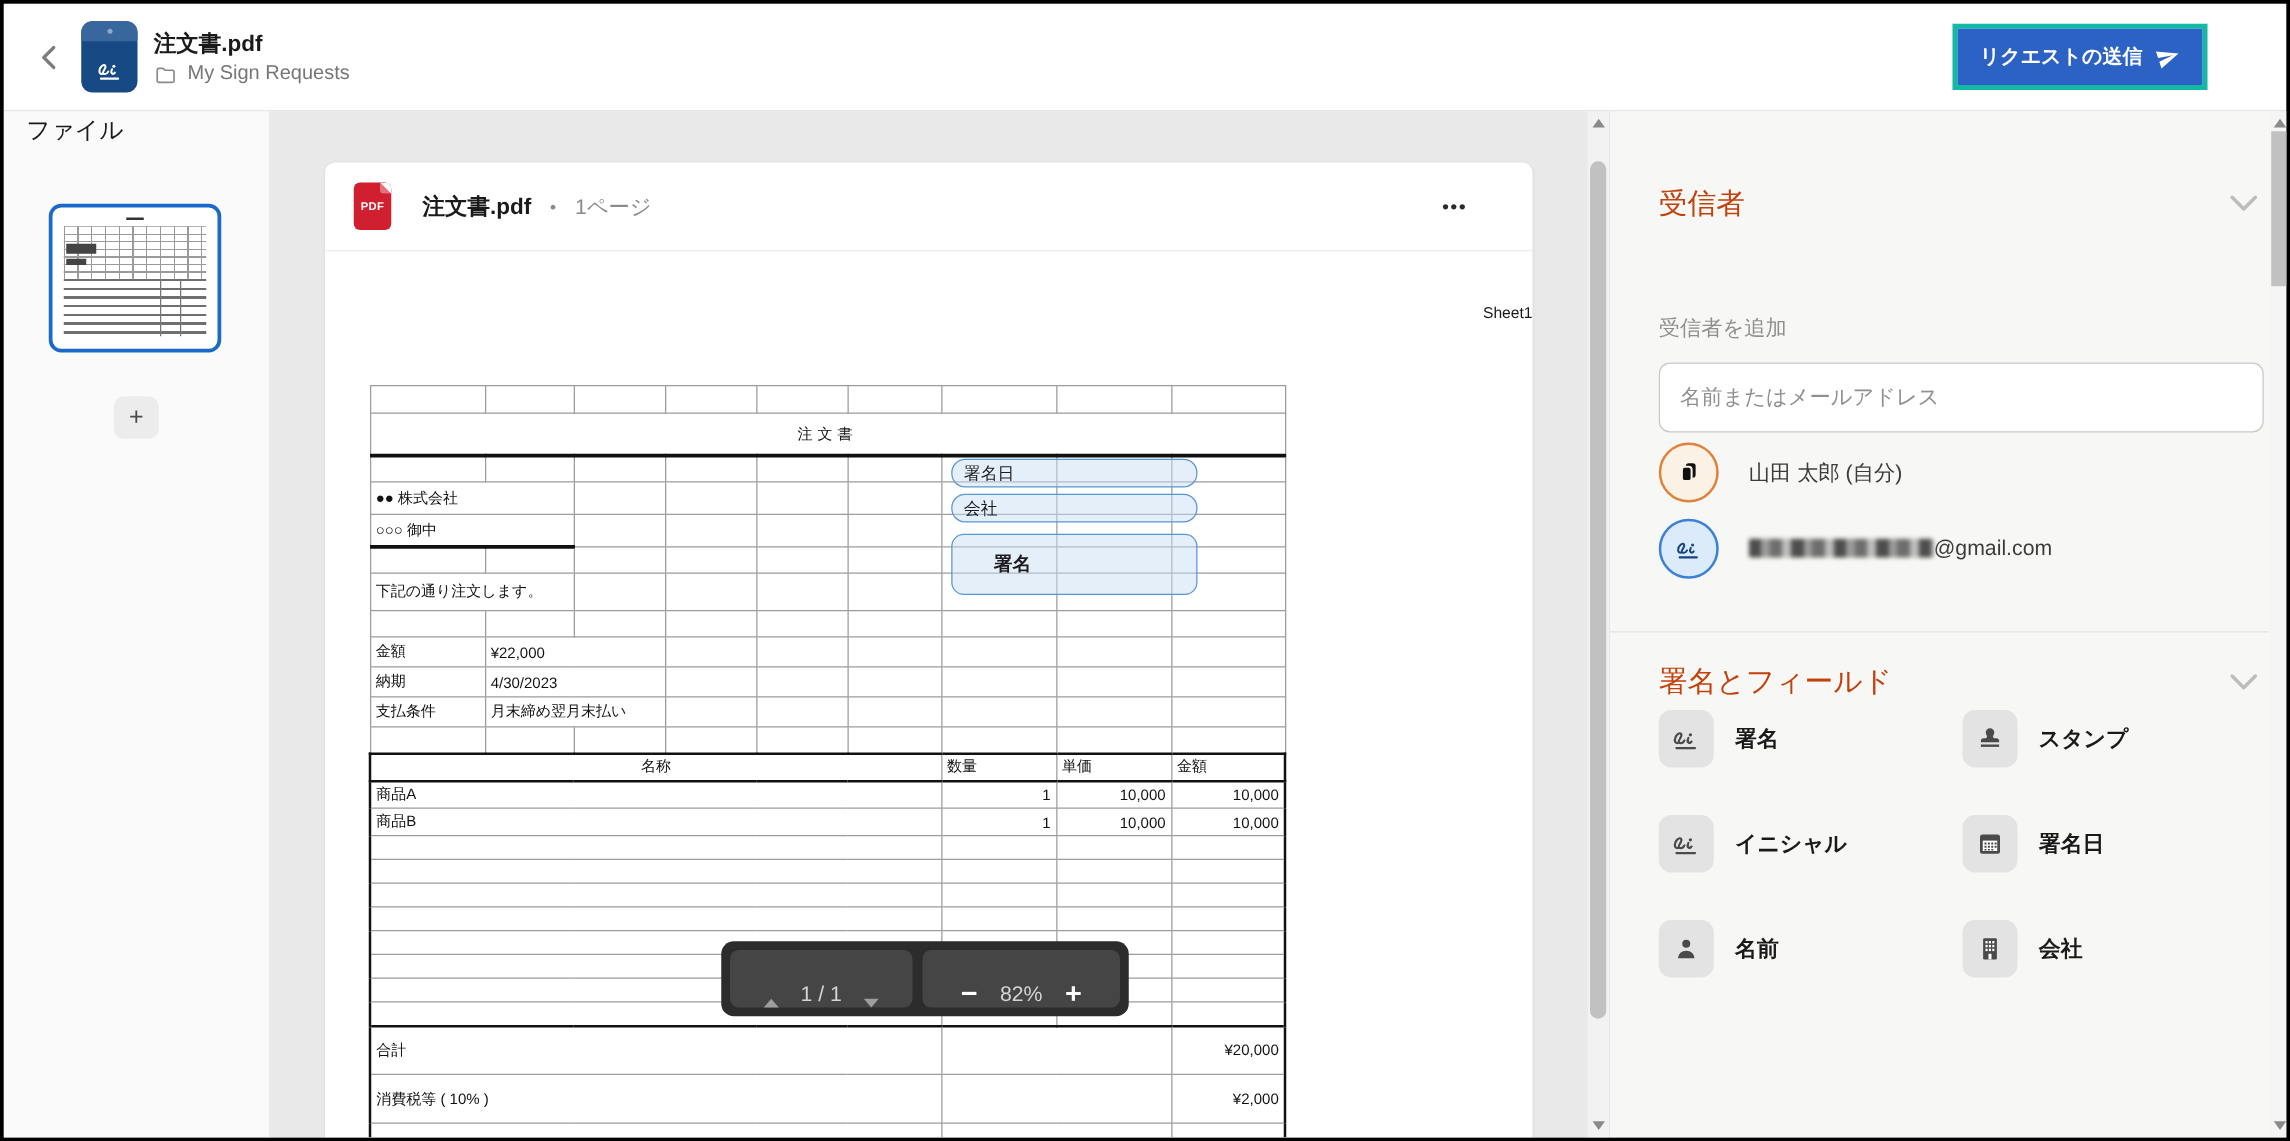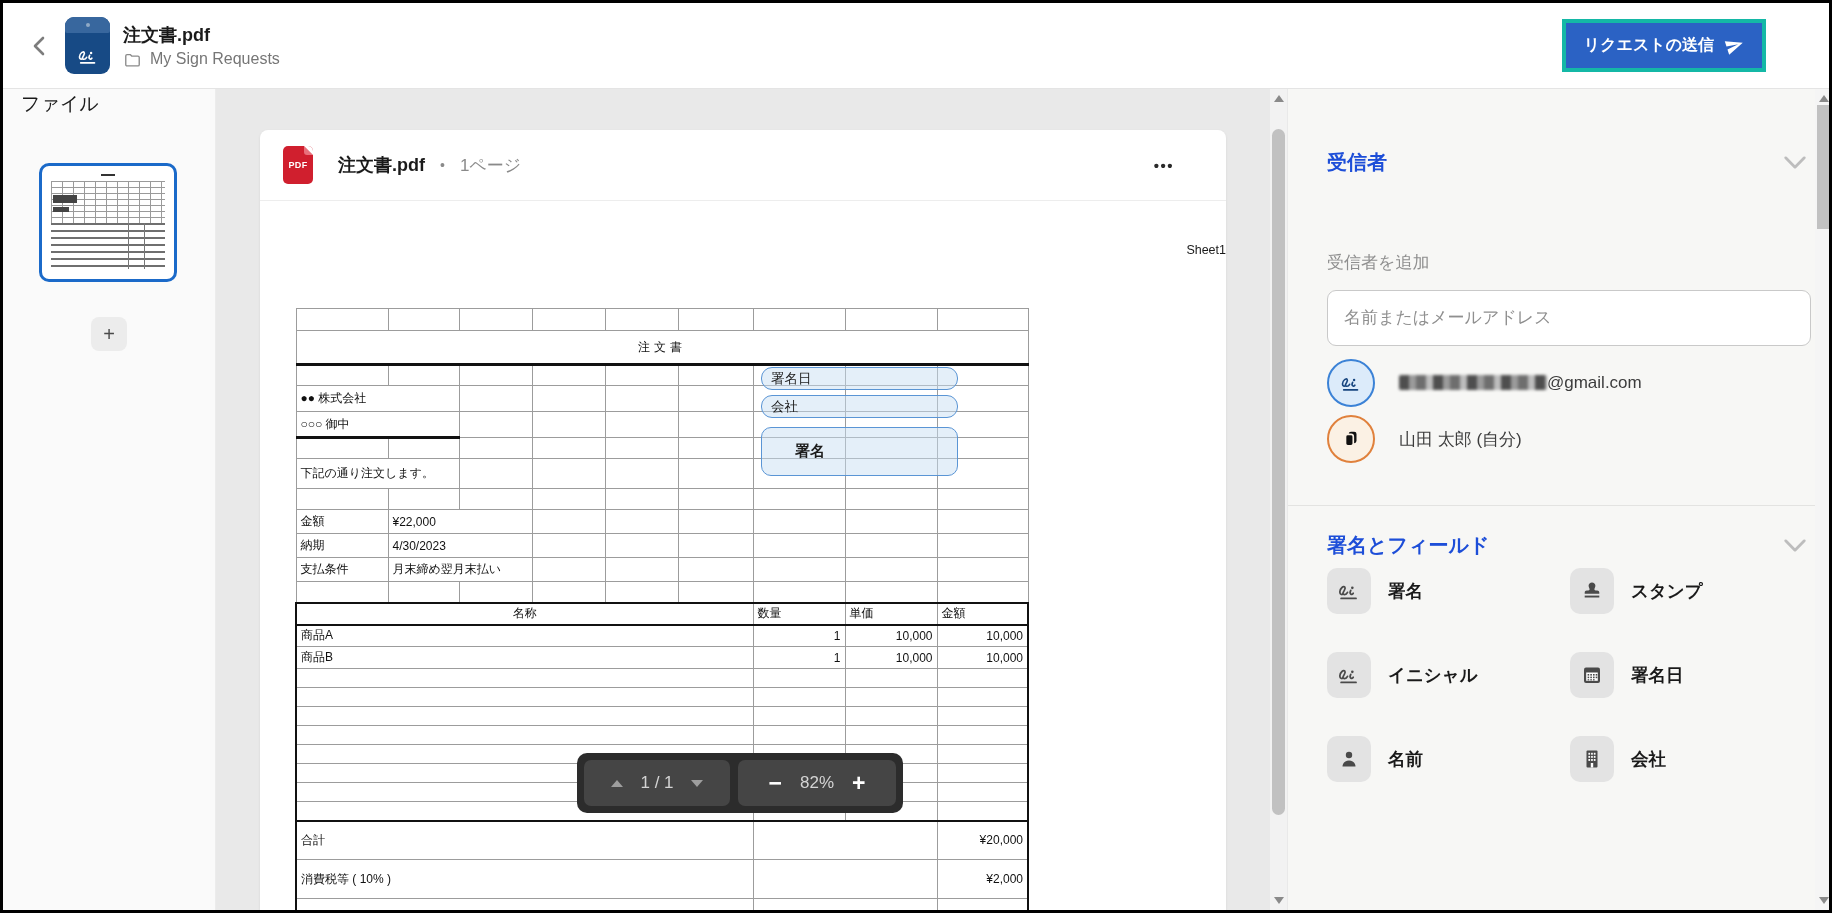--- a/index.html
+++ b/index.html
@@ -73,21 +73,21 @@
 
   
   .fld{position:absolute;border:1.6px solid #5a95d5;background:rgba(199,222,243,.48);display:flex;align-items:center;
     font-size:13.5px;color:#1c1c1c;cursor:grab}
   .fld-pill{left:501px;width:197px;height:23px;border-radius:11px;padding-left:9px}
   .fld-sig{left:501px;top:226px;width:197px;height:49px;border-radius:10px;padding-left:33px;
     font-size:15px;font-weight:bold}
 
   
   .tbar{position:absolute;left:361px;top:664px;background:#2c2c2c;border-radius:10px;padding:7px;display:flex;gap:8px;z-index:4}
-  .tseg{background:#454545;border-radius:7px;height:46px;display:flex;align-items:center;justify-content:center}
+  .tseg{background:#454545;border-radius:7px;height:46px;display:flex;align-items:flex-end;justify-content:center}
   .tseg.pg{width:146px;gap:17px}
   .tseg.zm{width:158px;gap:18px}
   .tri{width:0;height:0;border-left:6px solid transparent;border-right:6px solid transparent;cursor:pointer}
   .tri.up{border-bottom:7px solid #9e9e9e}
   .tri.dn{border-top:7px solid #9e9e9e}
   .ttext{color:#d4d4d4;font-size:17px}
   .zbtn{background:none;border:none;color:#fff;font-size:23px;font-weight:bold;cursor:pointer;line-height:1;font-family:inherit}
 
   
   .msb{position:absolute;right:1px;top:0;bottom:0;width:17px;background:#f2f2f2}
@@ -95,21 +95,21 @@
   .wsb{position:absolute;left:1812px;top:86px;bottom:0;width:17px;background:#f5f5f5}
   .wsb .thumbbar{position:absolute;left:2px;right:2px;top:16px;height:124px;background:#c1c1c1}
   .sarr{position:absolute;left:50%;transform:translateX(-50%);width:0;height:0;cursor:pointer;
     border-left:5px solid transparent;border-right:5px solid transparent}
   .sarr.up{top:6px;border-bottom:7px solid #8a8a8a}
   .sarr.dn{bottom:6px;border-top:7px solid #8a8a8a}
 
   
   .rp{position:absolute;left:1285px;top:86px;bottom:0;width:527px;background:#f7f7f5;padding:60px 5px 0 39px;overflow:hidden}
   .rp-head{display:flex;align-items:center;justify-content:space-between;height:26px;padding-right:2px}
-  .rp-title{font-size:20px;font-weight:bold;color:#1d4ed8}
+  .rp-title{font-size:23px;font-weight:normal;color:#c2410c}
   .glabel{margin-top:76px;font-size:17px;font-weight:400;color:#8f8f8f}
   .addinput{margin-top:16px;width:484px;height:56px;border:1px solid #c9c9c9;border-radius:9px;background:#fff;
     padding:0 16px;font-size:17px;font-family:inherit;color:#333}
   .addinput::placeholder{color:#8f8f8f}
   .recip{display:flex;align-items:center;gap:24px;height:48px}
   .recip.r1{margin-top:8px}
   .recip.r2{margin-top:13px}
   .avatar{width:48px;height:48px;border-radius:50%;display:flex;align-items:center;justify-content:center;flex:none}
   .av-self{border:2px solid #e0813c;background:#fbf1e4}
   .av-signer{border:2px solid #3b82d6;background:#dcebfa}
@@ -433,42 +433,42 @@
     <div class="rp-head">
       <span class="rp-title">受信者</span>
       <svg width="26" height="17" viewBox="0 0 28 18">
         <polyline points="4,4 14,14 24,4" fill="none" stroke="#bdbdbd" stroke-width="3" stroke-linecap="round" stroke-linejoin="round"></polyline>
       </svg>
     </div>
 
     <div class="glabel">受信者を追加</div>
     <input class="addinput" placeholder="名前またはメールアドレス" style="">
 
+    <div class="recip r1">
+      <div class="avatar av-self">
+        <svg width="22" height="24" viewBox="0 0 24 24">
+          <rect x="9.5" y="4" width="8.5" height="12.5" rx="2.5" fill="#111"></rect>
+          <rect x="6" y="7" width="8.5" height="12.5" rx="2.5" fill="#111" stroke="#fbf1e4" stroke-width="1.8"></rect>
+        </svg>
+      </div>
+      <span class="rname">山田 太郎 (自分)</span>
+    </div>
+
     <div class="recip r2">
       <div class="avatar av-signer">
         <svg width="26" height="22" viewBox="0 0 32 24">
           <g fill="none" stroke="#17457f" stroke-width="2" stroke-linecap="round">
             <path d="M8 16 C4.5 16 5 10.5 8 8 C11 5.5 12.5 8 10.8 11 C9.4 13.4 7.6 16 11 16 C13 16 13.8 14.6 14.3 13.6"></path>
             <path d="M18 11.2 C17.2 12.8 17 14.8 18.2 15.6 C19.2 16.2 20.4 15.4 20.8 14.6"></path>
             <path d="M7 20.5 L24 20.5"></path>
           </g>
           <circle cx="19.8" cy="8.4" r="1.5" fill="#17457f"></circle>
         </svg>
       </div>
       <span class="rname"><span class="redact"></span><span>@gmail.com</span></span>
-    </div>
-
-    <div class="recip r1">
-      <div class="avatar av-self">
-        <svg width="22" height="24" viewBox="0 0 24 24">
-          <rect x="9.5" y="4" width="8.5" height="12.5" rx="2.5" fill="#111"></rect>
-          <rect x="6" y="7" width="8.5" height="12.5" rx="2.5" fill="#111" stroke="#fbf1e4" stroke-width="1.8"></rect>
-        </svg>
-      </div>
-      <span class="rname">山田 太郎 (自分)</span>
     </div>
 
     <div class="rp-div"></div>
 
     <div class="rp-head fields-head">
       <span class="rp-title">署名とフィールド</span>
       <svg width="26" height="17" viewBox="0 0 28 18">
         <polyline points="4,4 14,14 24,4" fill="none" stroke="#bdbdbd" stroke-width="3" stroke-linecap="round" stroke-linejoin="round"></polyline>
       </svg>
     </div>

